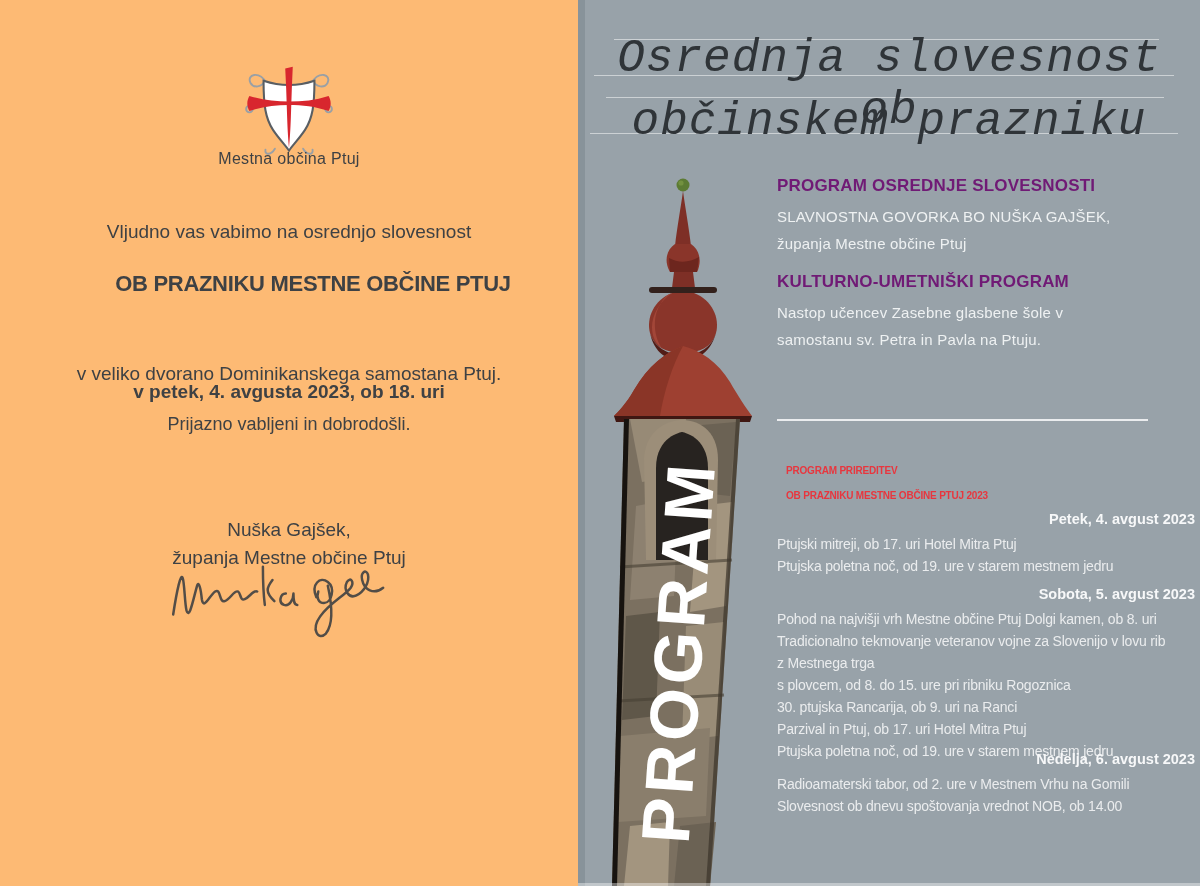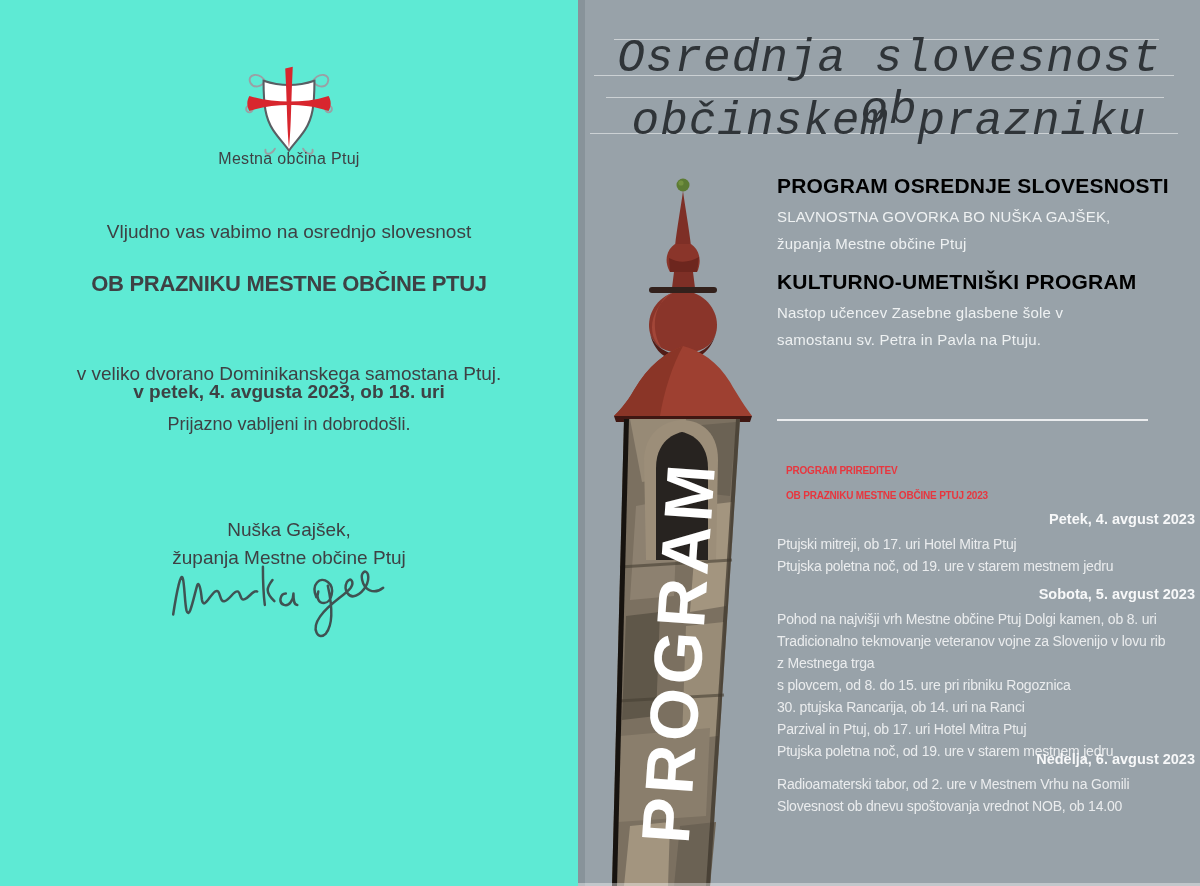--- a/index.html
+++ b/index.html
@@ -1,26 +1,26 @@
 <!DOCTYPE html>
 <html><head>
 <meta charset="utf-8">
 <style>
   html,body{margin:0;padding:0;background:#ffffff;}
   .page{
     position:relative;width:1200px;height:886px;overflow:hidden;
     font-family:"Liberation Sans",sans-serif;background:#ffffff;
   }
   
-  .left-panel{position:absolute;left:0;top:0;width:578px;height:886px;background:#5eead4;}
+  .left-panel{position:absolute;left:0;top:0;width:578px;height:886px;background:#fdba74;}
   .left-panel .txt{position:absolute;left:0;width:100%;text-align:center;color:#3e4144;}
   .logo{position:absolute;top:62px;left:50%;transform:translateX(-50%);}
   .logo-caption{top:150px;font-size:16px;color:#55585b;letter-spacing:.3px;}
   .intro{top:221px;font-size:19px;}
-  .inv-title{top:271px;font-size:22px;font-weight:800;color:#e2333c;letter-spacing:-.3px;}
+  .inv-title{top:271px;font-size:22px;font-weight:800;color:#e2333c;letter-spacing:-.3px;padding-left:24px;}
   .datetime{top:337px;font-size:19px;font-weight:700;color:#323538;margin-top:44px;}
   .venue{top:363px;font-size:19px;}
   .welcome{top:414px;font-size:18px;}
   .sig-name{top:519px;font-size:19px;}
   .sig-role{top:547px;font-size:19px;}
   .signature{position:absolute;top:540px;left:162px;}
   .note{top:789px;font-size:16px;}
   
   .right-panel{position:absolute;left:578px;top:0;width:622px;height:886px;background:#98a2a9;}
   .panel-edge{position:absolute;left:0;top:0;width:7px;height:100%;background:rgba(45,55,63,.14);}
@@ -31,21 +31,21 @@
   .rule.r3{top:97px;left:28px;width:558px;}
   .rule.r4{top:133px;left:12px;width:588px;}
   .headline{position:absolute;left:0;width:100%;text-align:center;
     font-family:Liberation Mono, monospace;font-style:italic;font-weight:500;
     font-size:46px;color:#2f3438;letter-spacing:1px;}
   .headline.h1{top:33px;}
   .headline.h2{top:96px;}
   .tower{position:absolute;left:12px;top:176px;}
   .tower text{font-family:"Liberation Sans",sans-serif;}
   .sec{position:absolute;left:199px;width:415px;}
-  .sec-heading{font-size:21px;font-weight:800;color:#000000;letter-spacing:.2px;line-height:22px;margin-bottom:6px;}
+  .sec-heading{font-size:17px;font-weight:800;color:#701a75;letter-spacing:.2px;line-height:22px;margin-bottom:6px;}
   .sec-line{font-size:15px;color:#eef1f2;line-height:27px;letter-spacing:.2px;}
   .ceremony{top:175px;}
   .culture{top:271px;}
   .divider{position:absolute;top:419px;left:199px;width:371px;height:2px;background:rgba(255,255,255,.8);}
   .events-heading{position:absolute;top:458px;left:208px;width:415px;
     font-size:10px;font-weight:700;color:#e8363e;line-height:25px;letter-spacing:-.2px;}
   .day{position:absolute;left:199px;width:418px;}
   .day-date{font-size:14.5px;font-weight:700;color:#f7f8f9;line-height:20px;margin-bottom:4px;text-align:right;}
   .day-item{font-size:14px;color:rgba(255,255,255,.8);line-height:22px;letter-spacing:-.2px;}
   .day1{top:509px;} .day2{top:584px;} .day3{top:749px;}
@@ -168,21 +168,21 @@
       <div class="day-item">Ptujski mitreji, ob 17. uri Hotel Mitra Ptuj</div>
       <div class="day-item">Ptujska poletna noč, od 19. ure v starem mestnem jedru</div>
     </div>
 
     <div class="day day2">
       <div class="day-date">Sobota, 5. avgust 2023</div>
       <div class="day-item">Pohod na najvišji vrh Mestne občine Ptuj Dolgi kamen, ob 8. uri</div>
       <div class="day-item">Tradicionalno tekmovanje veteranov vojne za Slovenijo v lovu rib</div>
       <div class="day-item">z Mestnega trga</div>
       <div class="day-item">s plovcem, od 8. do 15. ure pri ribniku Rogoznica</div>
-      <div class="day-item">30. ptujska Rancarija, ob 14. uri na Ranci</div>
+      <div class="day-item">30. ptujska Rancarija, ob 9. uri na Ranci</div>
       <div class="day-item">Parzival in Ptuj, ob 17. uri Hotel Mitra Ptuj</div>
       <div class="day-item">Ptujska poletna noč, od 19. ure v starem mestnem jedru</div>
     </div>
 
     <div class="day day3">
       <div class="day-date">Nedelja, 6. avgust 2023</div>
       <div class="day-item">Radioamaterski tabor, od 2. ure v Mestnem Vrhu na Gomili</div>
       <div class="day-item">Slovesnost ob dnevu spoštovanja vrednot NOB, ob 14.00</div>
     </div>
 

